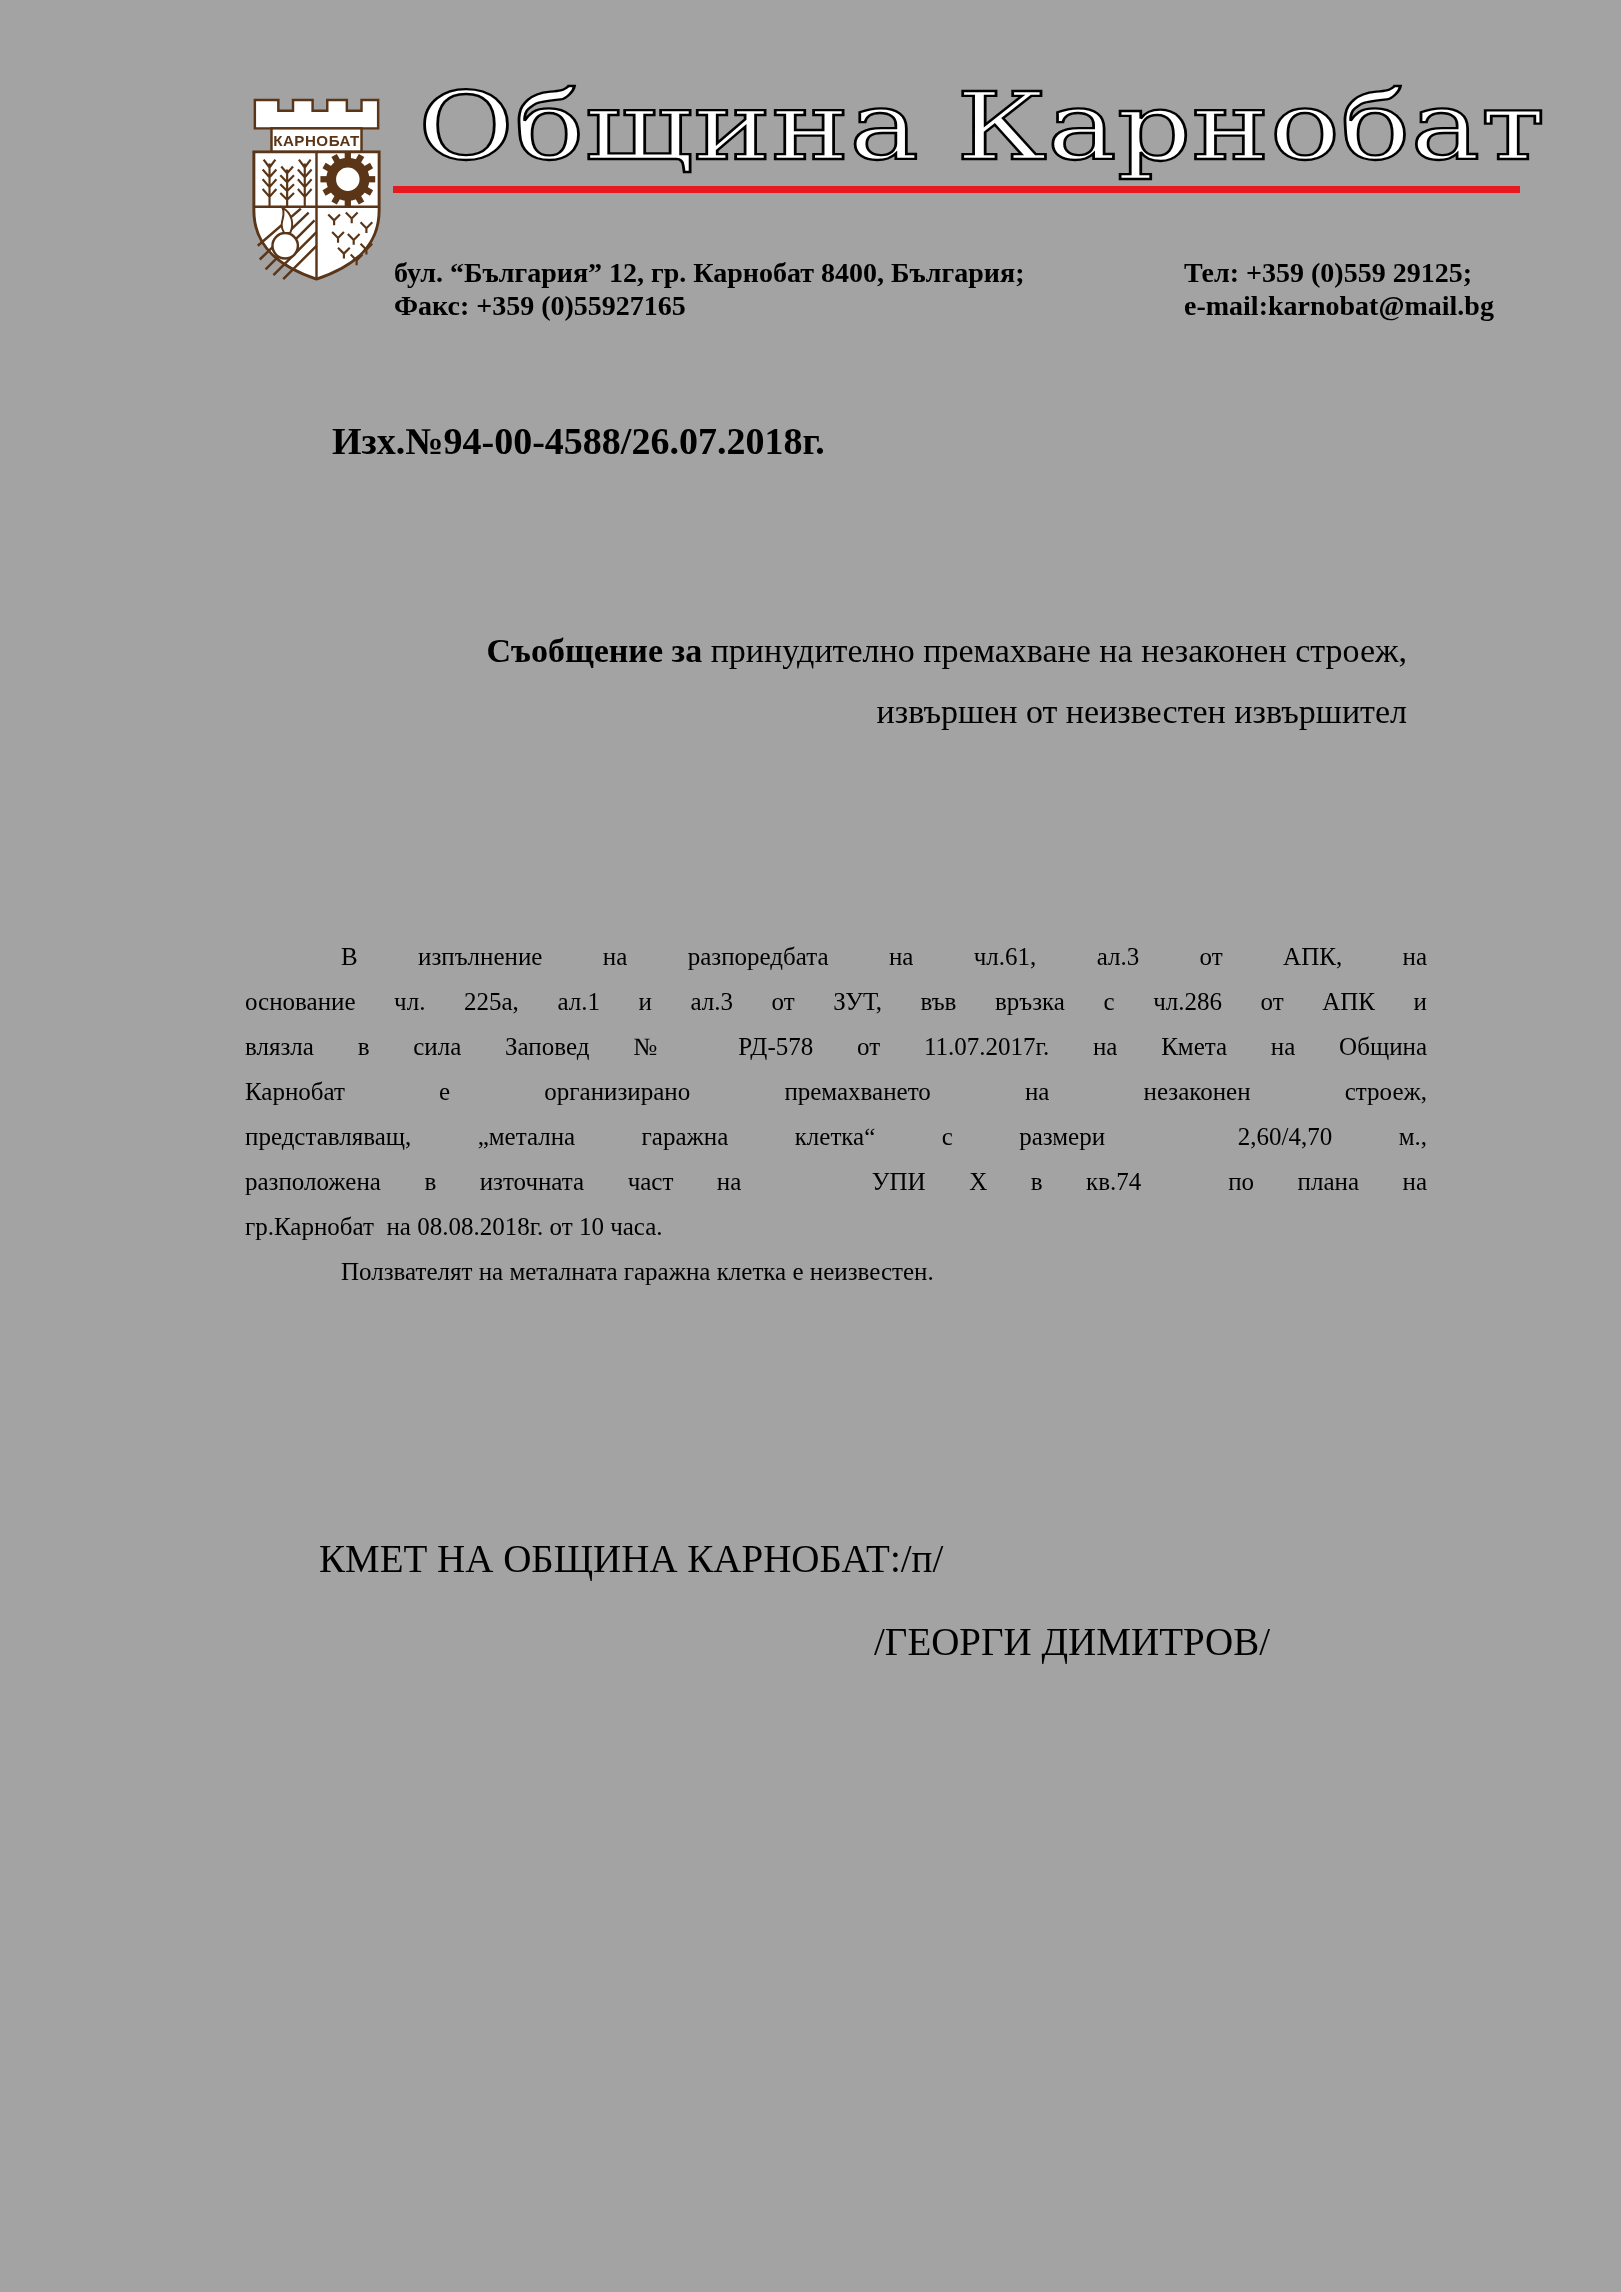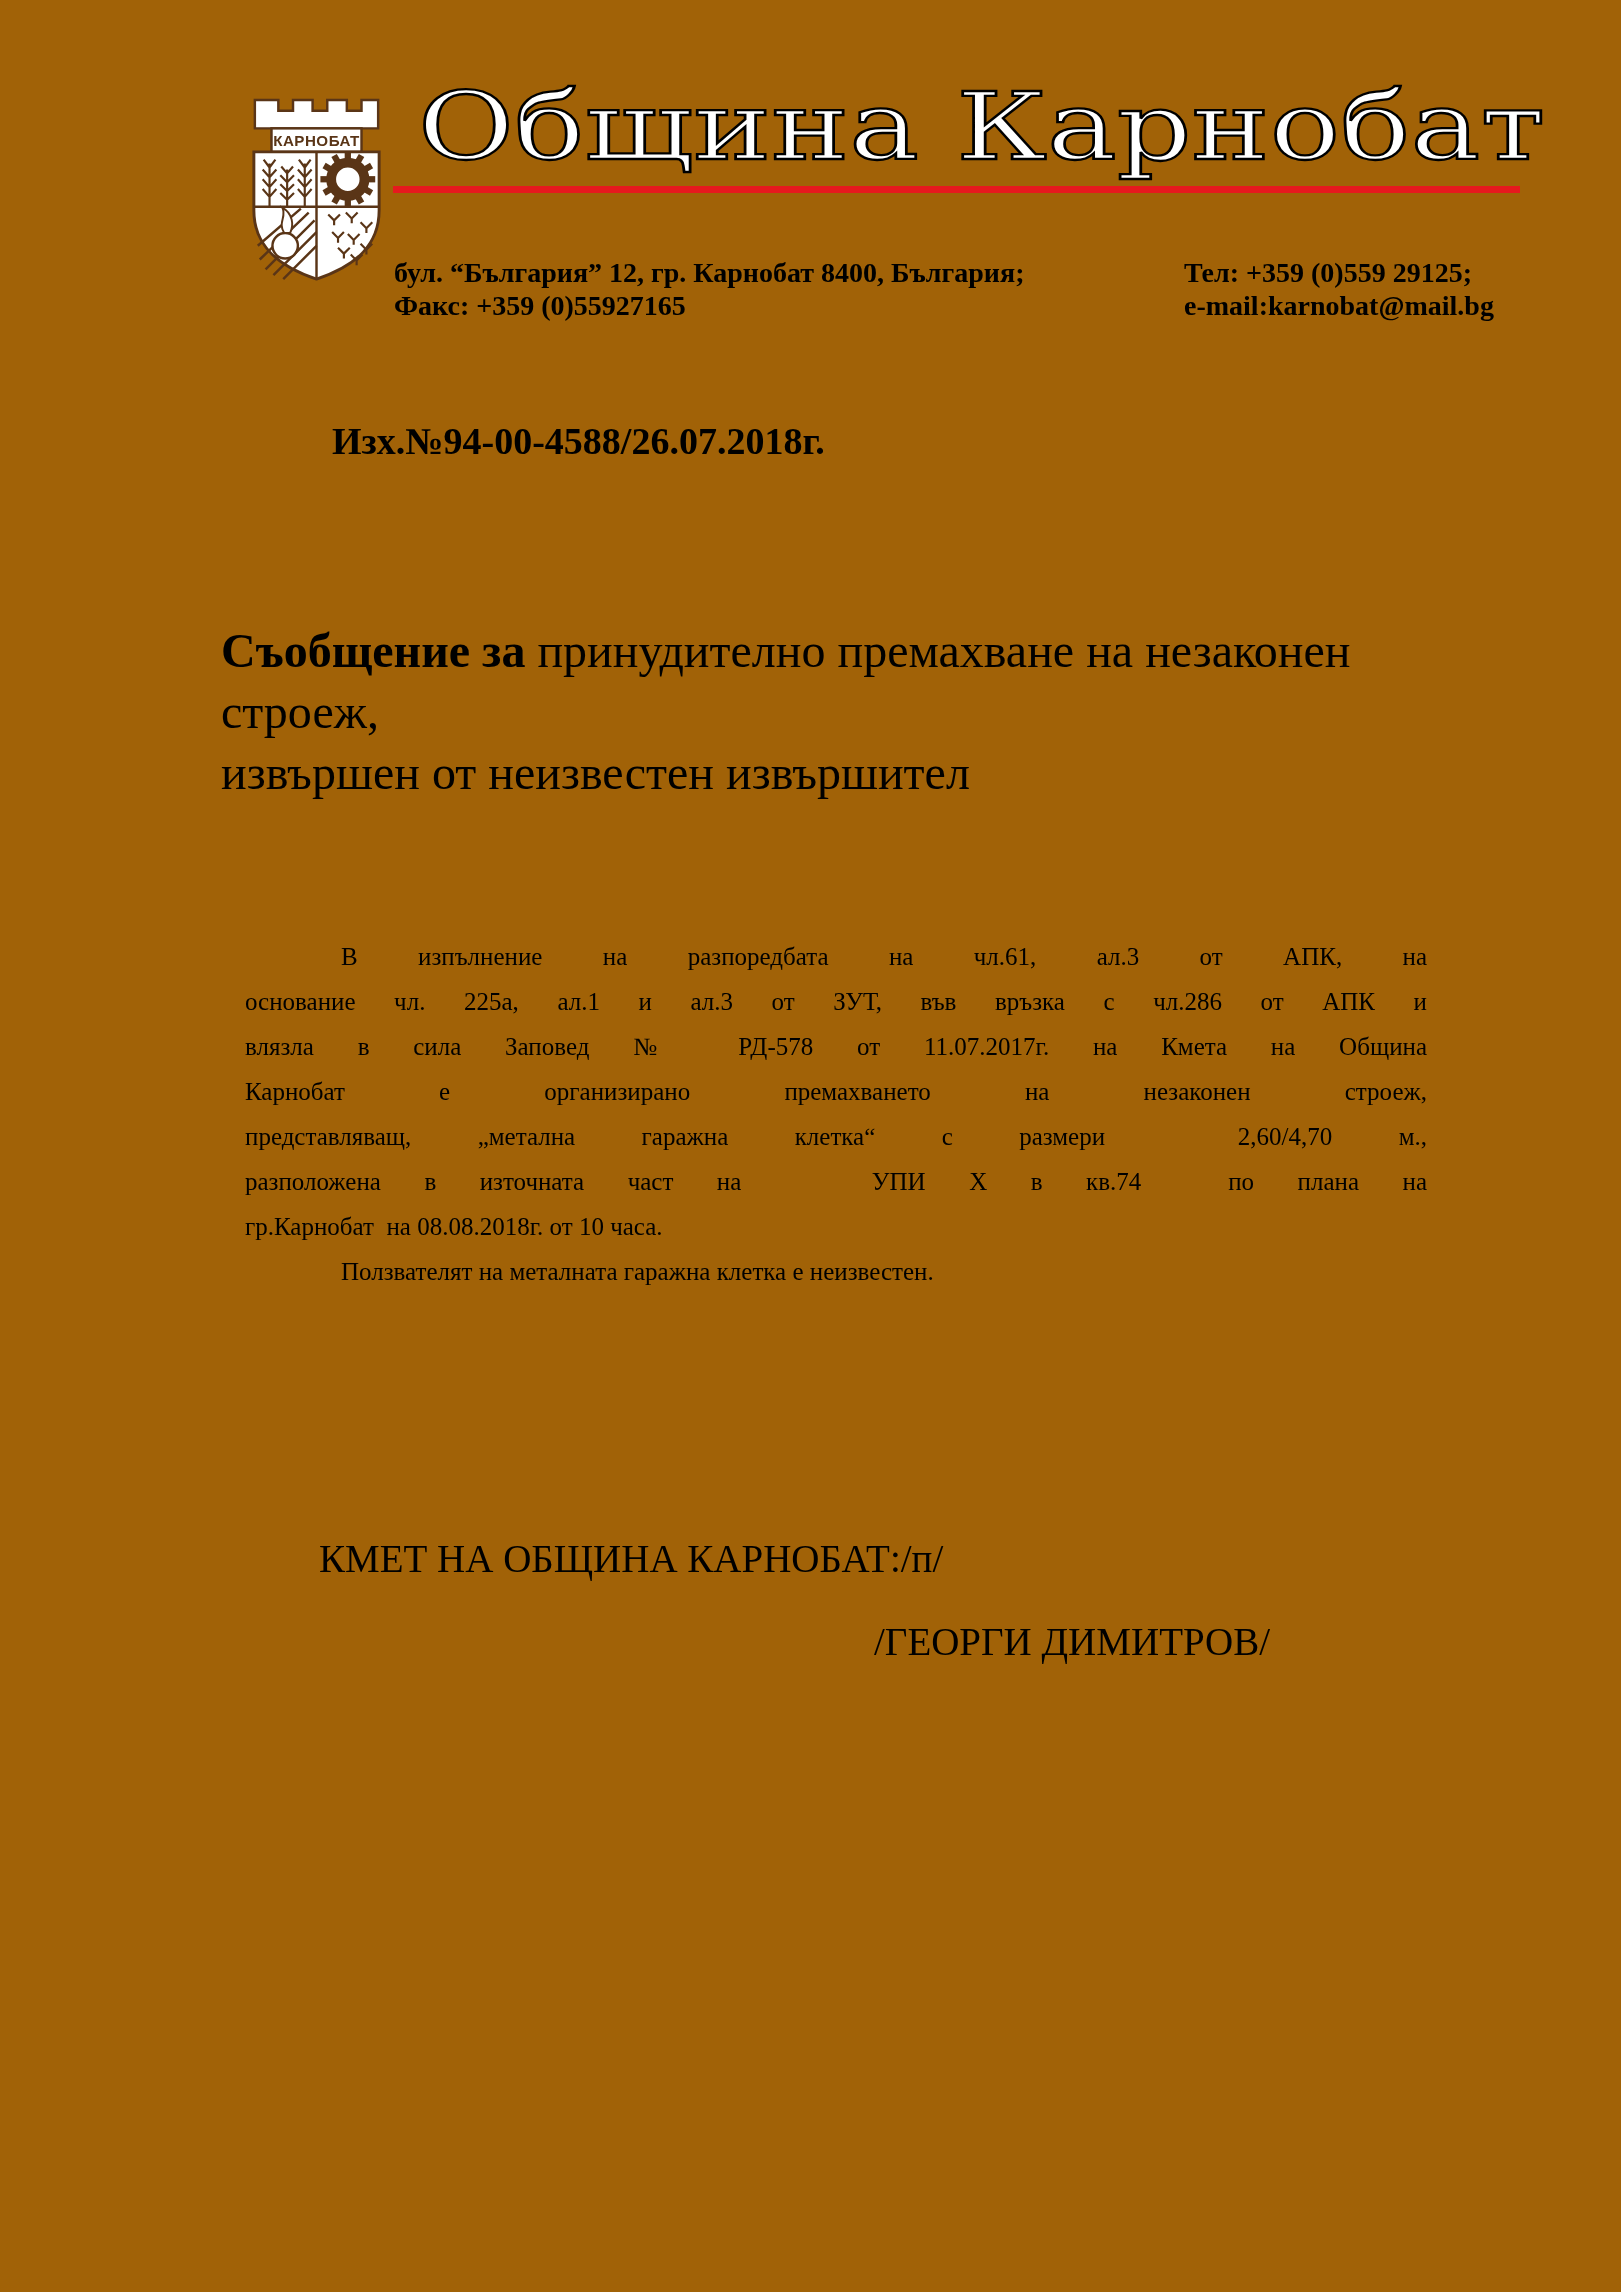--- a/index.html
+++ b/index.html
@@ -1,35 +1,35 @@
 <!DOCTYPE html>
 <html><head>
 <meta charset="utf-8">
 <style>
   html,body{margin:0;padding:0;background:#888;}
   .page{
     position:relative;
     width:1621px;height:2293px;
-    background:#a16207;
+    background:#a3a3a3;
     font-family:"Liberation Serif","DejaVu Serif",serif;
     color:#000;
     overflow:hidden;
   }
   .abs{position:absolute;}
   
   .logo{left:248px;top:97px;width:137px;height:188px;}
   .org-title-svg{left:416px;top:79px;width:1137px;height:110px;}
   .header-rule{left:393px;top:186px;width:1127px;height:6.9px;background:#e6191e;}
   .addr{font-weight:bold;font-size:28px;line-height:33px;white-space:nowrap;}
   .addr-left{left:394px;top:256px;}
   .addr-right{left:1184px;top:256px;}
   
   .ref-line{left:332px;top:420px;font-size:38px;font-weight:bold;line-height:1.15;white-space:nowrap;}
   
-  .subject{left:221px;top:620px;width:1186px;font-size:48px;line-height:61px;text-align:left;}
+  .subject{left:221px;top:620px;width:1186px;font-size:34px;line-height:61px;text-align:right;}
   
   .body-text{left:245px;top:934px;width:1182px;font-size:25px;line-height:45px;}
   .bline{width:100%;}
   .j{text-align:justify;text-align-last:justify;}
   .indent{text-indent:96px;}
   
   .sig{font-size:39px;line-height:1.15;white-space:nowrap;}
   .sig-title{left:319px;top:1537px;}
   .sig-name{left:874px;top:1620px;}
 </style>

